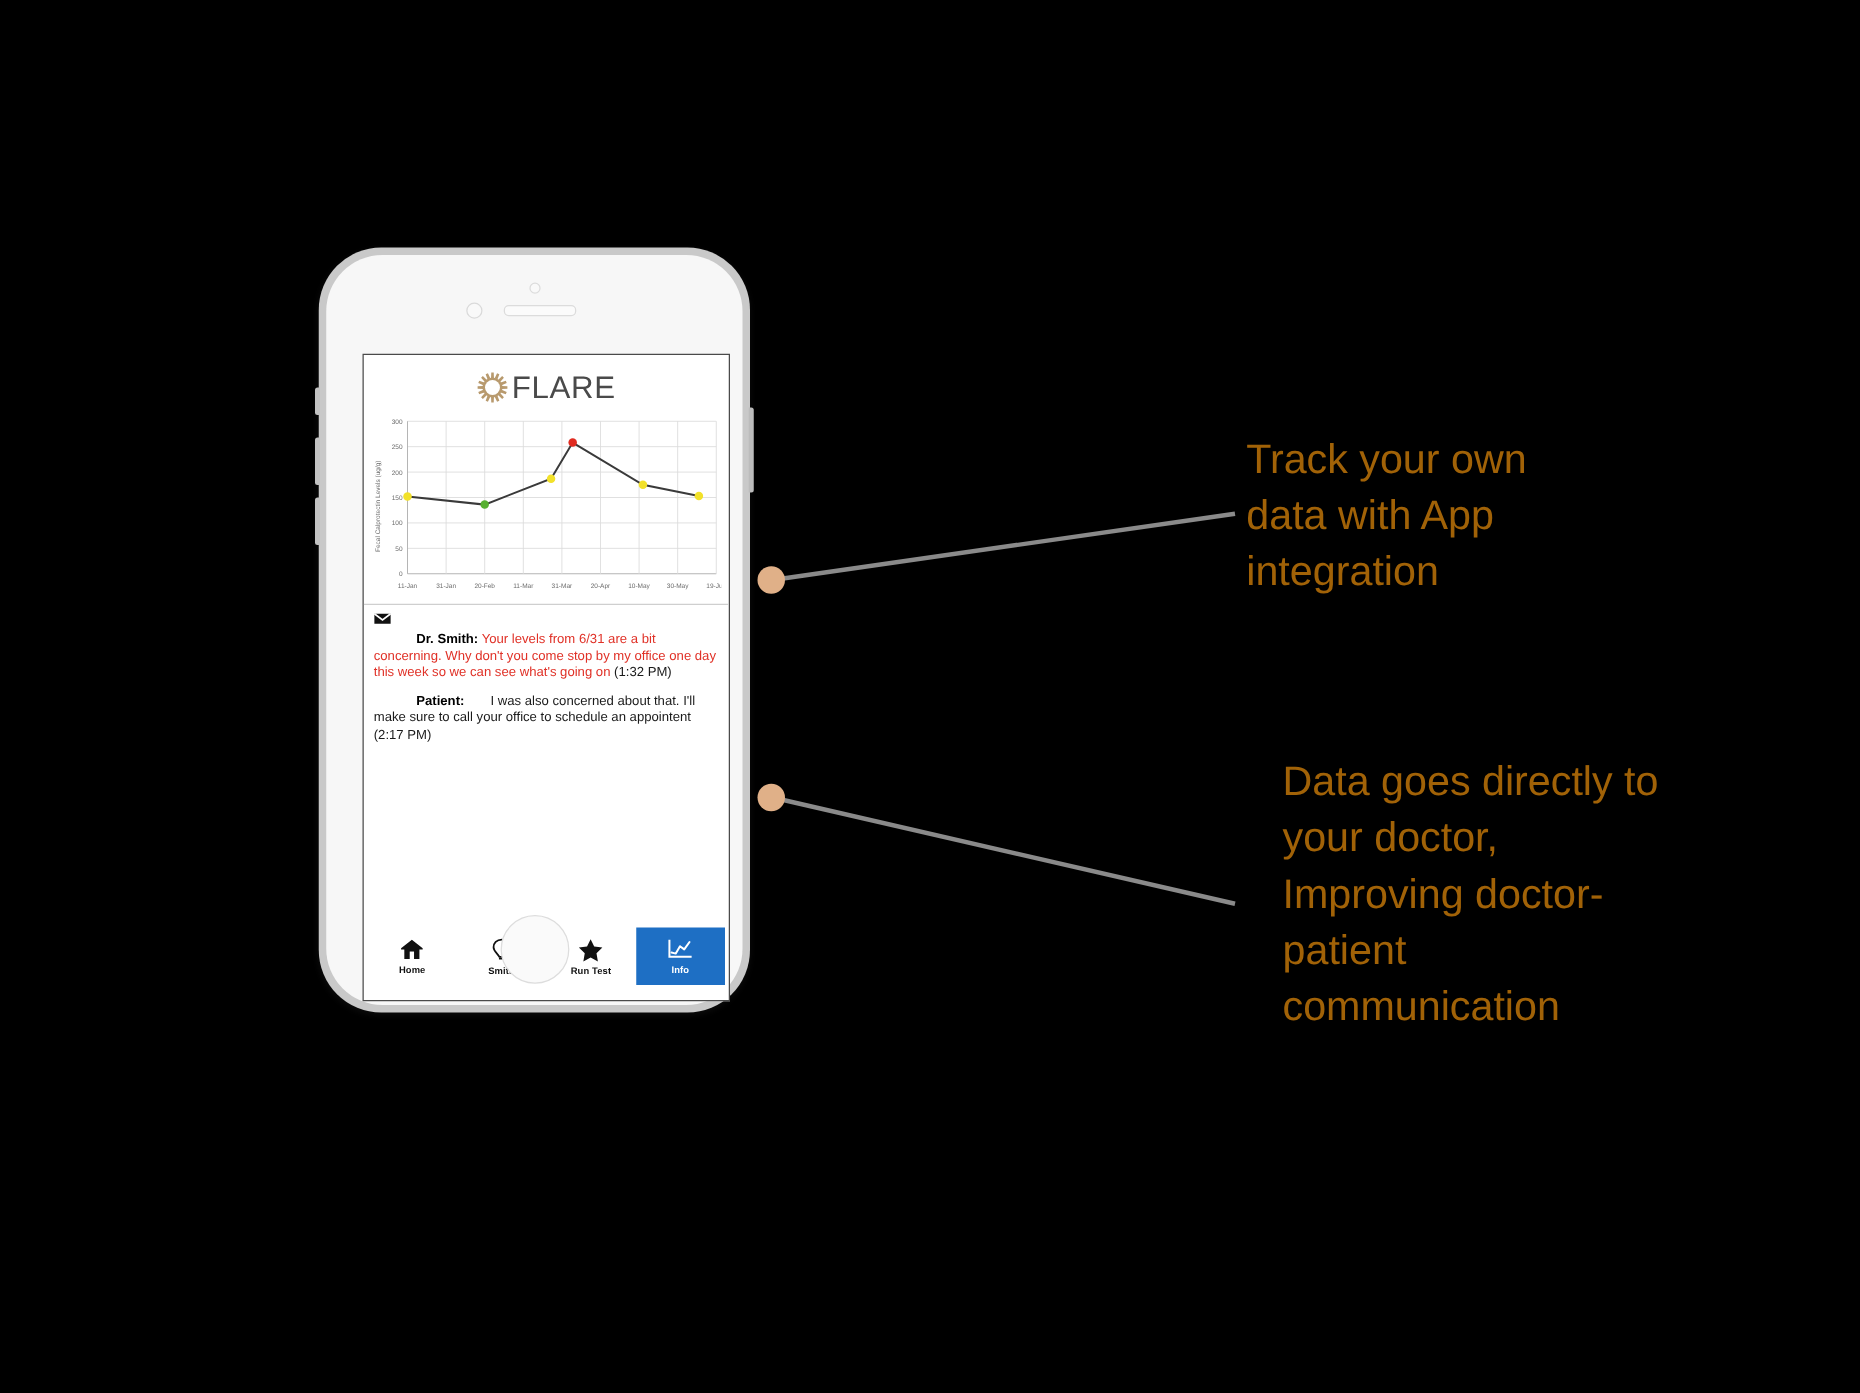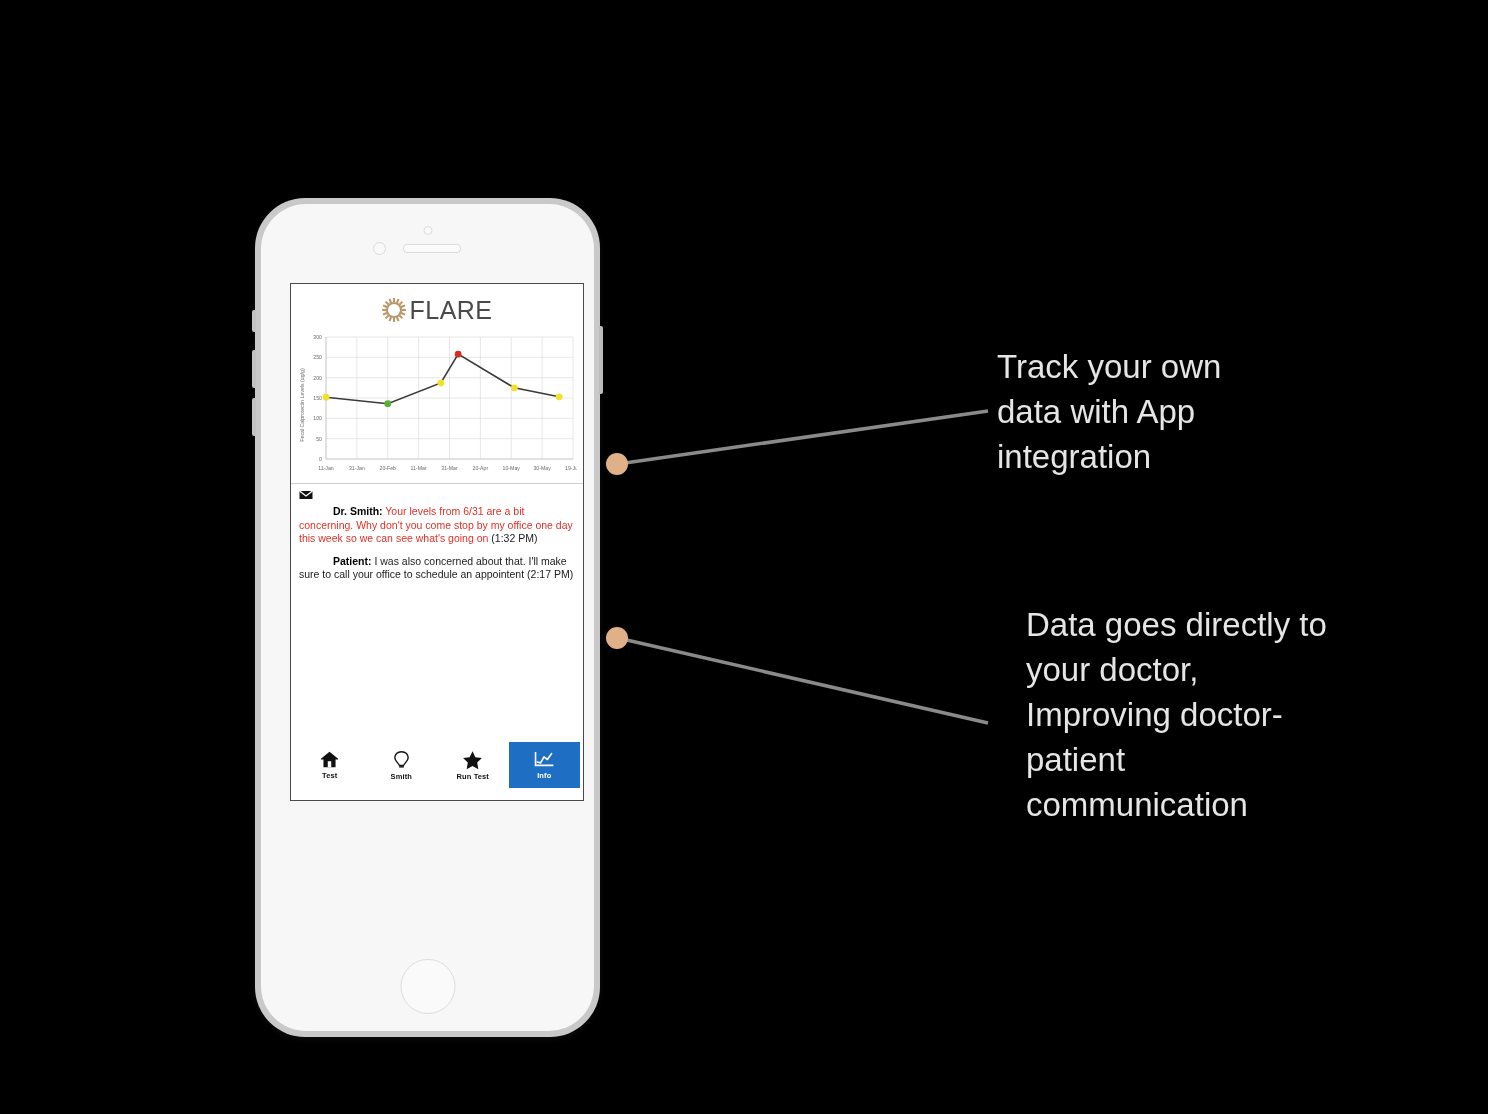--- a/index.html
+++ b/index.html
@@ -14,21 +14,21 @@
     overflow: hidden;
     font-family: "Liberation Sans", sans-serif;
   }
 
   
   #phone-mockup {
     position: absolute;
     left: 255px;
     top: 198px;
     width: 345px;
-    height: 839px;
+    height: 612px;
   }
   .phone-outer {
     position: absolute;
     inset: 0;
     background: #c9c9c9;
     border-radius: 50px;
     box-shadow: 0 2px 6px rgba(255,255,255,0.05);
   }
   .phone-inner {
     position: absolute;
@@ -145,21 +145,21 @@
   #envelope-icon { display: block; margin-bottom: 5px; }
   .message-line {
     font-size: 10.5px;
     line-height: 13.5px;
     color: #1a1a1a;
     margin: 0 0 9px 0;
     font-family: "Liberation Sans", sans-serif;
   }
   .msg-sender { font-weight: bold; color: #000; padding-left: 34px; }
   .msg-body-alert { color: #e03127; }
-  .msg-body { color: #1a1a1a; }
+  .msg-body { color: #1a1a1a; margin-left: 18px; }
   .msg-time { color: #1a1a1a; }
 
   
   #bottom-nav {
     display: flex;
     height: 46px;
     margin: 0 3px 12px 3px;
   }
   .nav-item {
     flex: 1;
@@ -181,21 +181,21 @@
 
   
   #callouts-layer {
     position: absolute;
     left: 0; top: 0;
     width: 1488px; height: 1114px;
     pointer-events: none;
   }
   .callout-text {
     position: absolute;
-    color: #e5e5e5;
+    color: #a16207;
     font-size: 33px;
     line-height: 45px;
     font-weight: 300;
     font-family: "Liberation Sans", sans-serif;
     white-space: pre-line;
   }
   #callout-text-1 { left: 997px; top: 344px; width: 400px; }
   #callout-text-2 { left: 1026px; top: 602px; width: 400px; }
 </style>
 </head>
@@ -316,21 +316,21 @@
         </p>
       </div>
 
       <div id="bottom-nav">
 
         <div class="nav-item">
           <svg class="nav-icon" width="21" height="19" viewBox="0 0 24 22">
             <path d="M2 10 L12 2 L22 10 L22 11 L19 11 L19 20 L5 20 L5 11 L2 11 Z" fill="#111"></path>
             <rect x="10" y="13" width="4" height="7" fill="#fff"></rect>
           </svg>
-          <span class="nav-label">Test</span>
+          <span class="nav-label">Home</span>
         </div>
 
         <div class="nav-item">
           <svg class="nav-icon" width="19" height="20" viewBox="0 0 22 24">
             <path d="M11 2 C5.8 2 3 5.6 3 9.4 C3 13 7 15.4 8.6 18.6 L13.4 18.6 C15 15.4 19 13 19 9.4 C19 5.6 16.2 2 11 2 Z" fill="none" stroke="#111" stroke-width="1.7"></path>
             <rect x="8.2" y="19.4" width="5.6" height="1.7" fill="#111"></rect>
           </svg>
           <span class="nav-label">Smith</span>
         </div>
 

